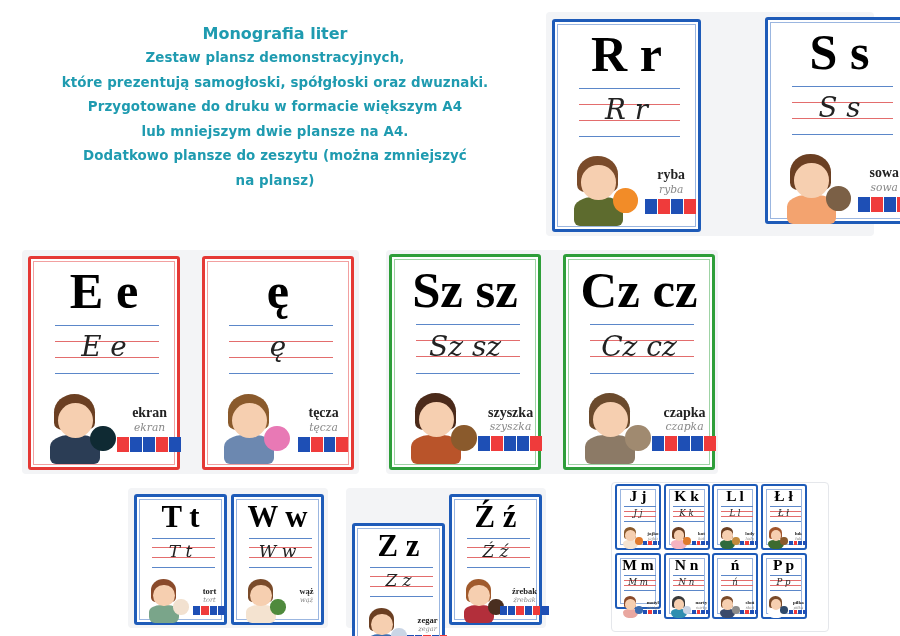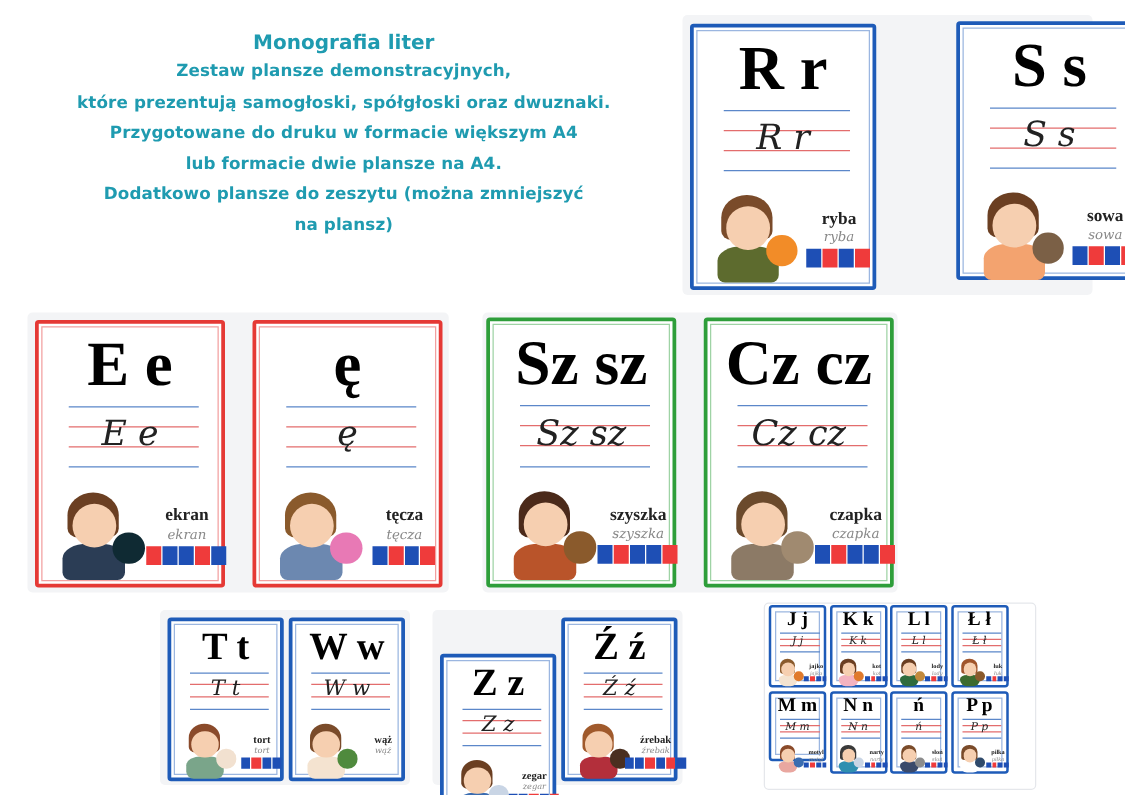--- a/index.html
+++ b/index.html
@@ -41,24 +41,24 @@
   .boxes { position: absolute; display: flex; gap: 1px; }
   .boxes span { display: block; }
   .boxes .bl { background: #1e4fb5; }
   .boxes .rd { background: #ef3b3b; }
 </style>
 </head>
 <body>
 
 <div class="intro">
   <div class="title">Monografia liter</div>
-  <div class="line">Zestaw plansze demonstracyjnych,</div>
+  <div class="line">Zestaw plansz demonstracyjnych,</div>
   <div class="line">które prezentują samogłoski, spółgłoski oraz dwuznaki.</div>
   <div class="line">Przygotowane do druku w formacie większym A4</div>
-  <div class="line">lub formacie dwie plansze na A4.</div>
+  <div class="line">lub mniejszym dwie plansze na A4.</div>
   <div class="line">Dodatkowo plansze do zeszytu (można zmniejszyć</div>
   <div class="line">na plansz)</div>
 </div>
 
 <div id="cards-root">
     <div class="group" style="left: 546px; top: 12px; width: 328px; height: 224px;"></div>
     <div class="group" style="left: 22px; top: 250px; width: 337px; height: 224px;"></div>
     <div class="group" style="left: 386px; top: 250px; width: 332px; height: 224px;"></div>
     <div class="group" style="left: 128px; top: 488px; width: 200px; height: 140px;"></div>
     <div class="group" style="left: 346px; top: 488px; width: 200px; height: 140px;"></div>

